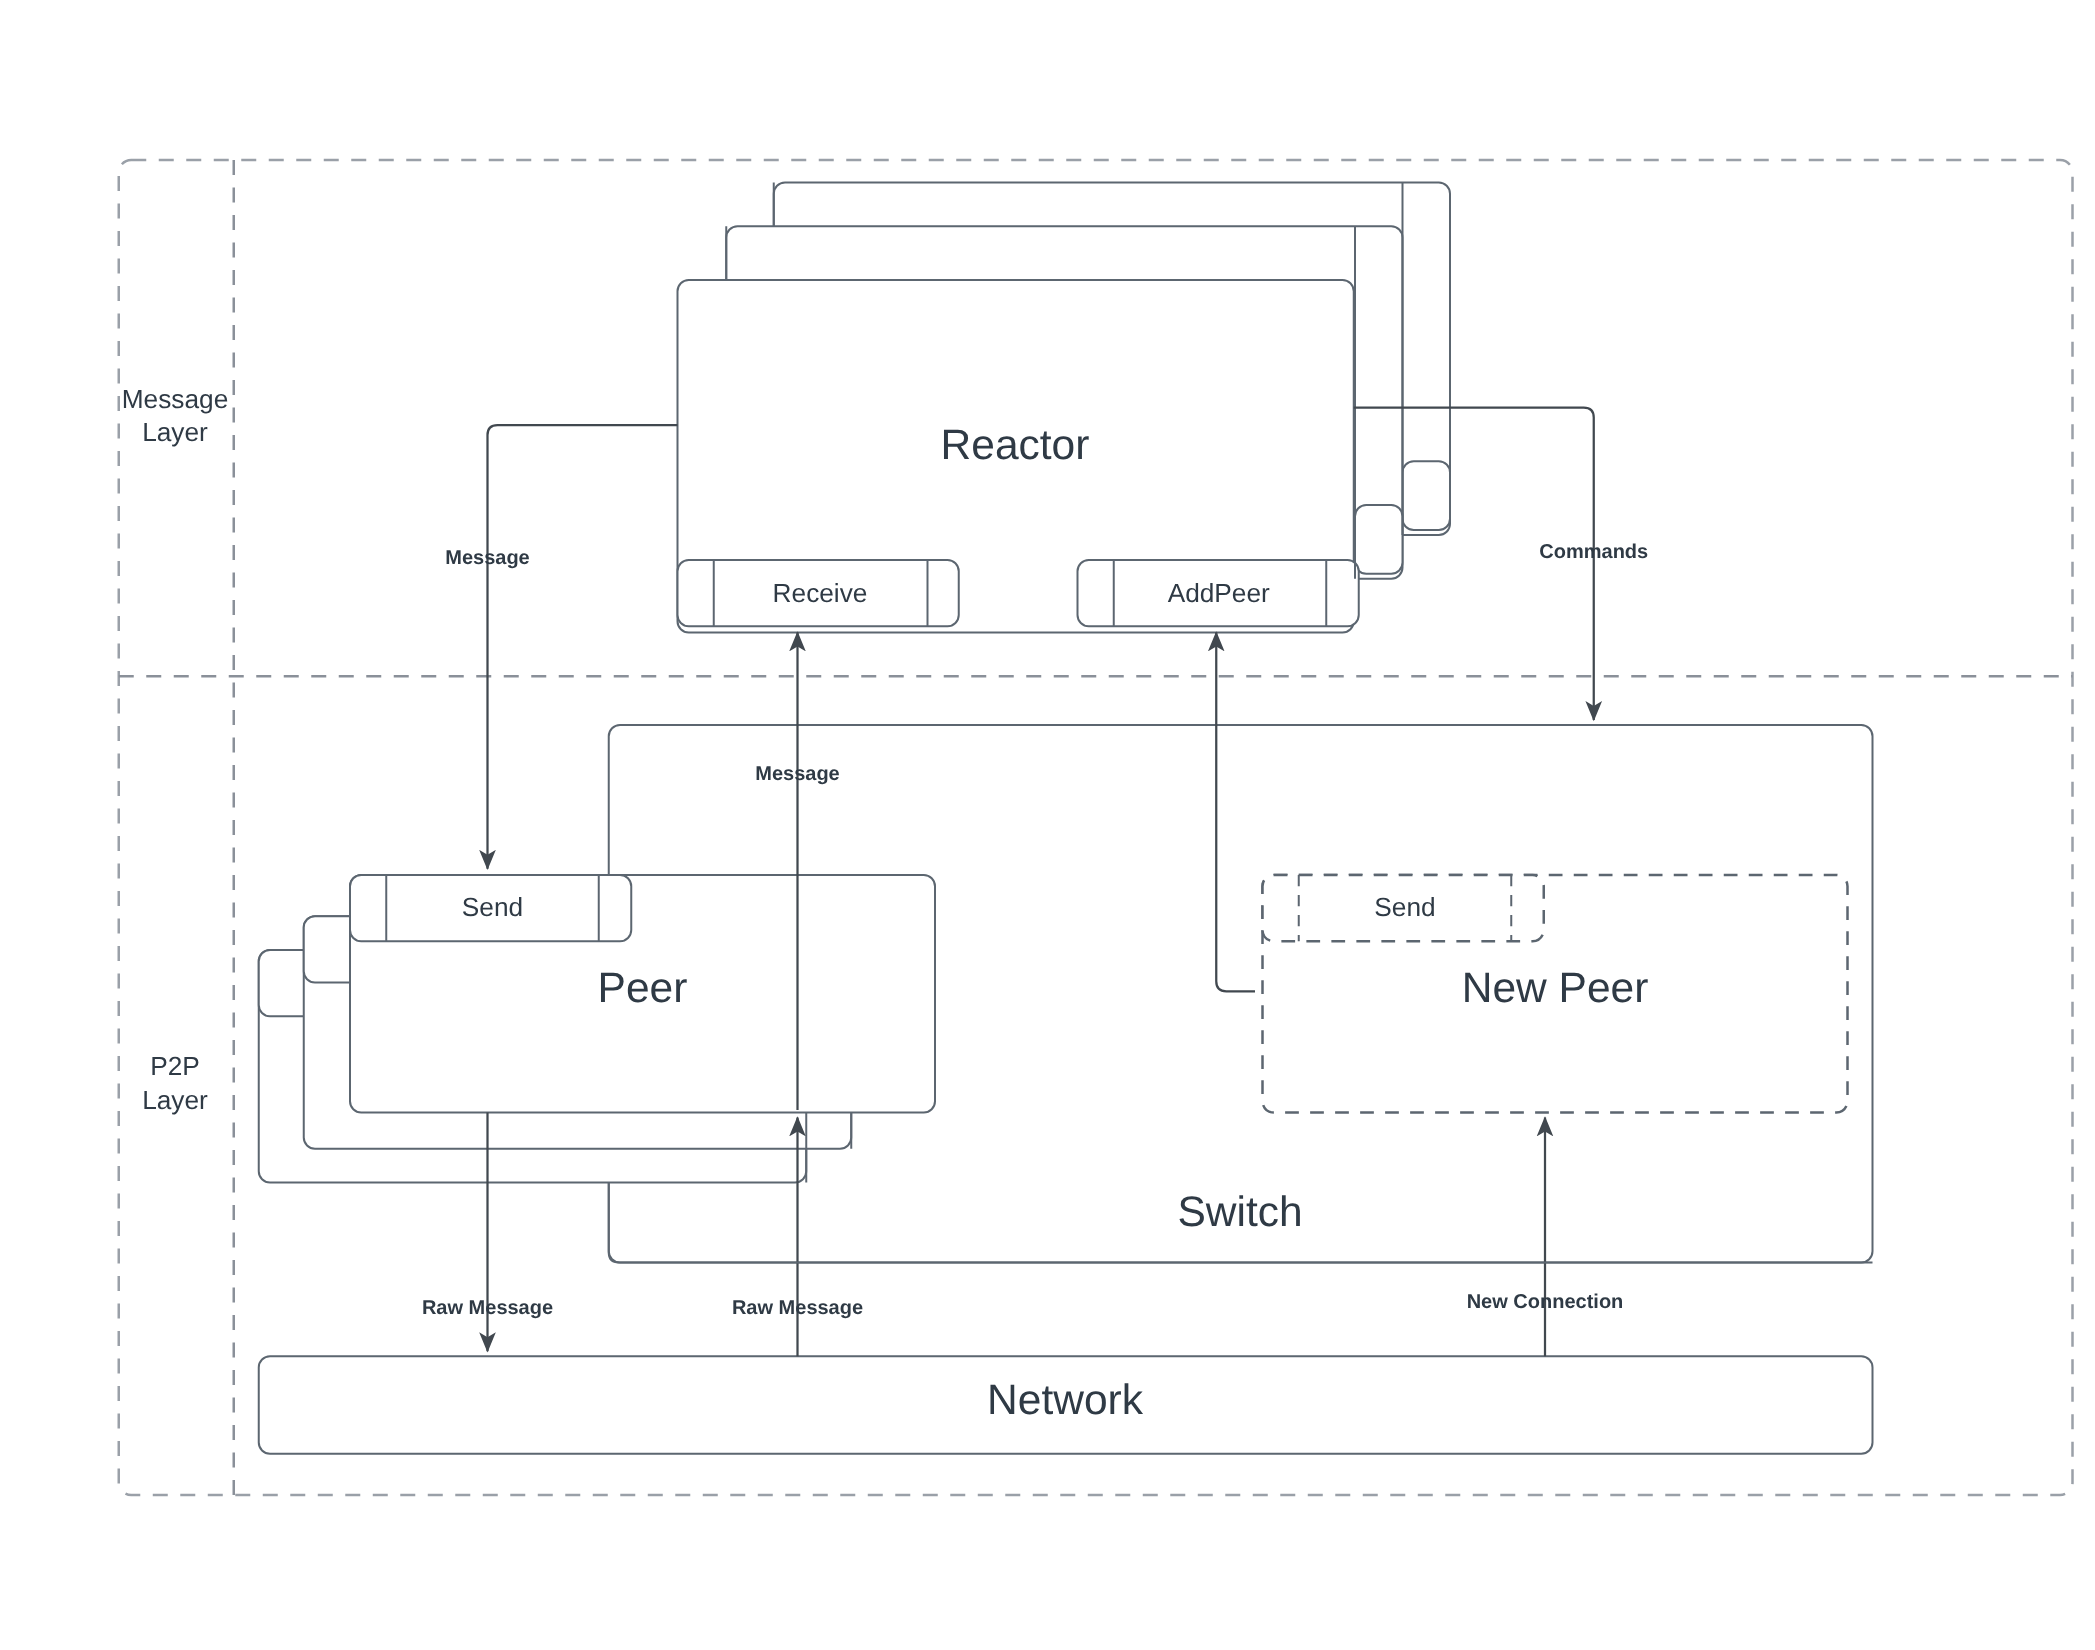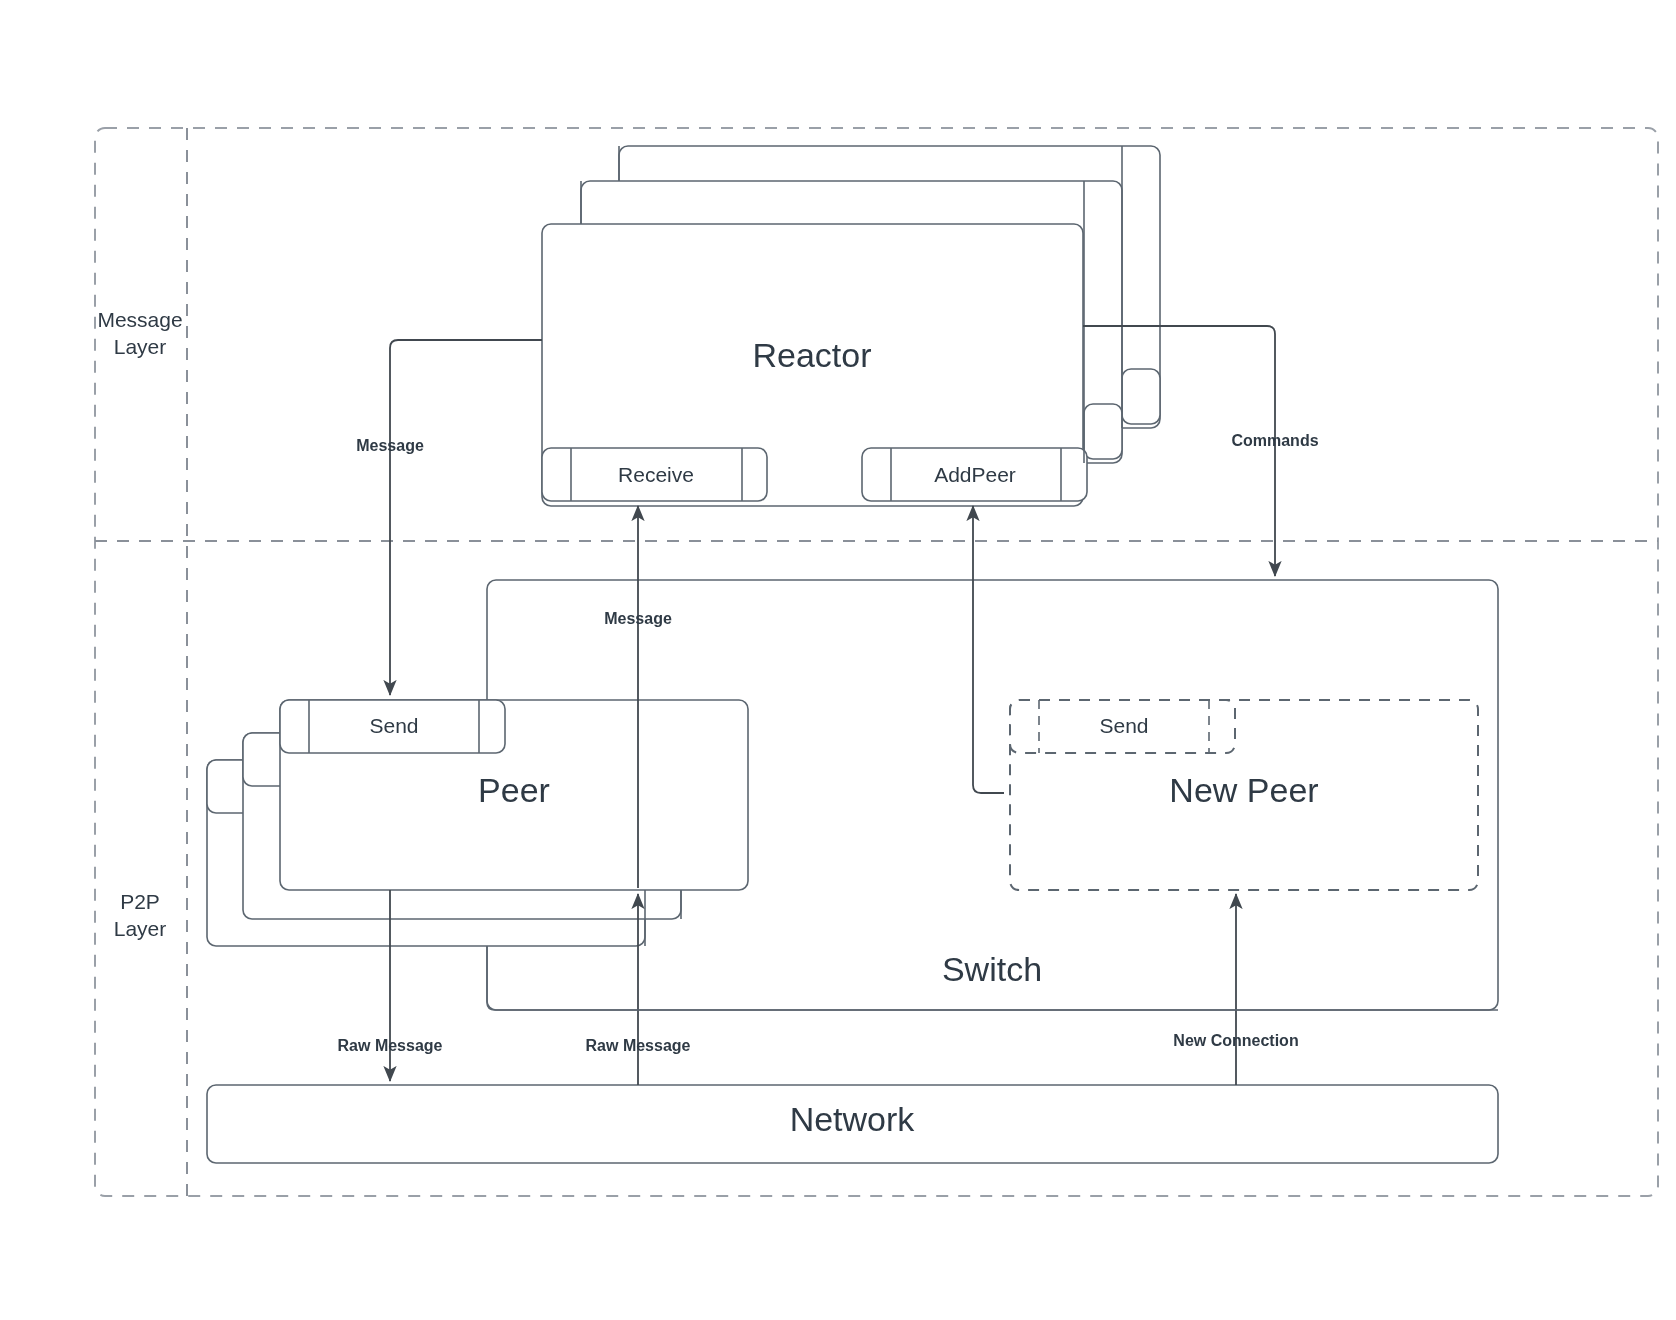--- a/index.html
+++ b/index.html
@@ -24,21 +24,21 @@
 </head>
 <body>
 
 <div id="stage">
 
   <div class="lyr-label" style="left:96px;top:306px;width:88px;">
     <div>Message</div>
     <div>Layer</div>
   </div>
 
-  <div class="lyr-label" style="left:96px;top:840px;width:88px;margin-top:48px;">
+  <div class="lyr-label" style="left:96px;top:840px;width:88px;">
     <div>P2P</div>
     <div>Layer</div>
   </div>
 
   <svg id="canvas" viewBox="0 0 1676 1320">
     <defs>
       <marker id="arrow" markerWidth="10" markerHeight="10" refX="8.4" refY="4" orient="auto" markerUnits="strokeWidth">
         <path d="M0,0.3 L9,4 L0,7.7 L2.2,4 Z" fill="#41484f"></path>
       </marker>
     </defs>

